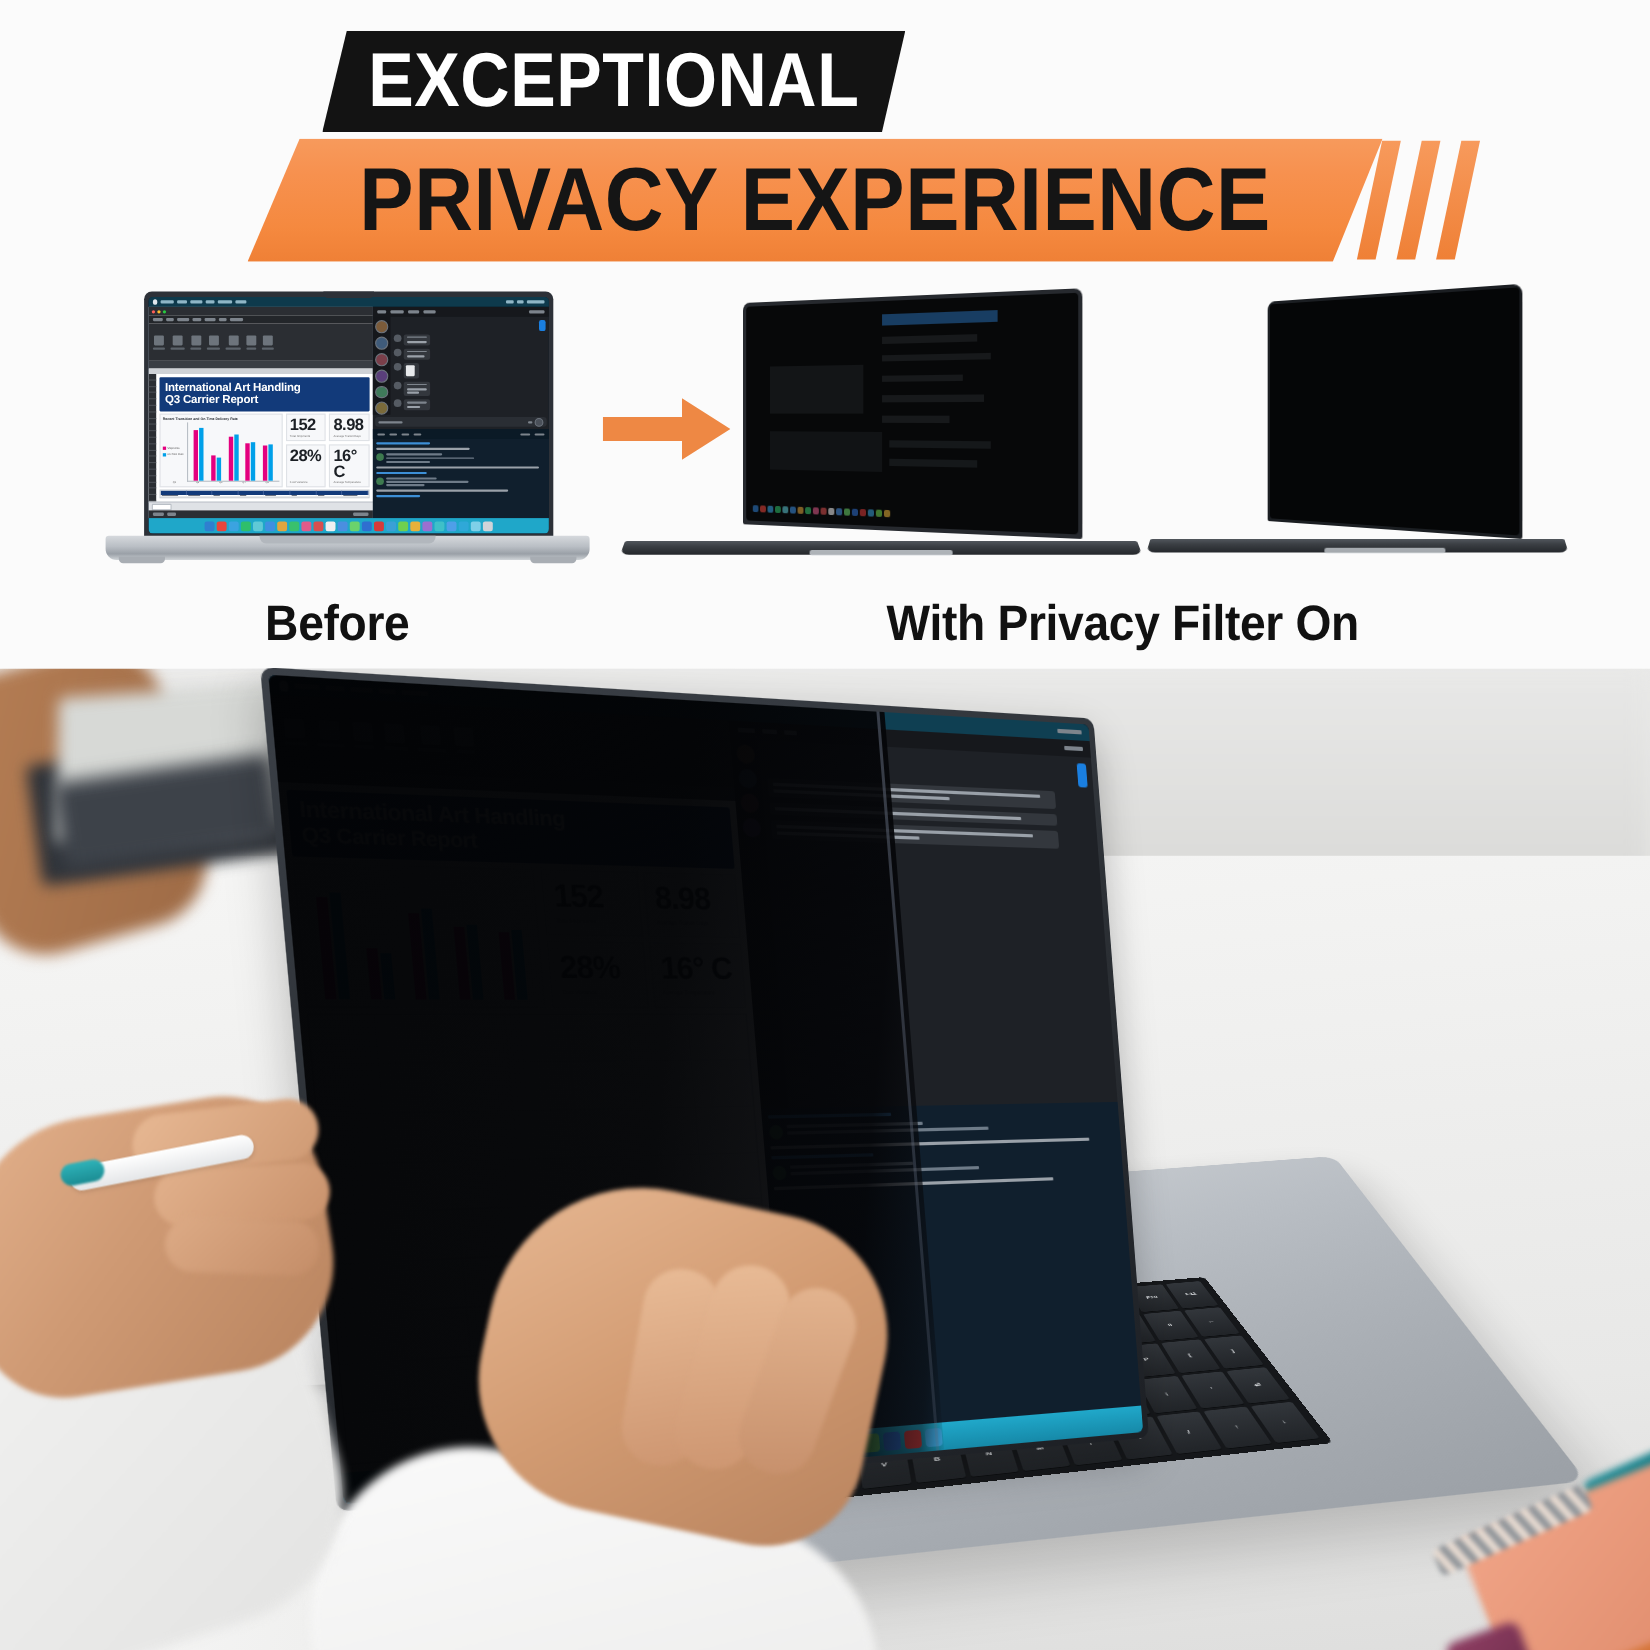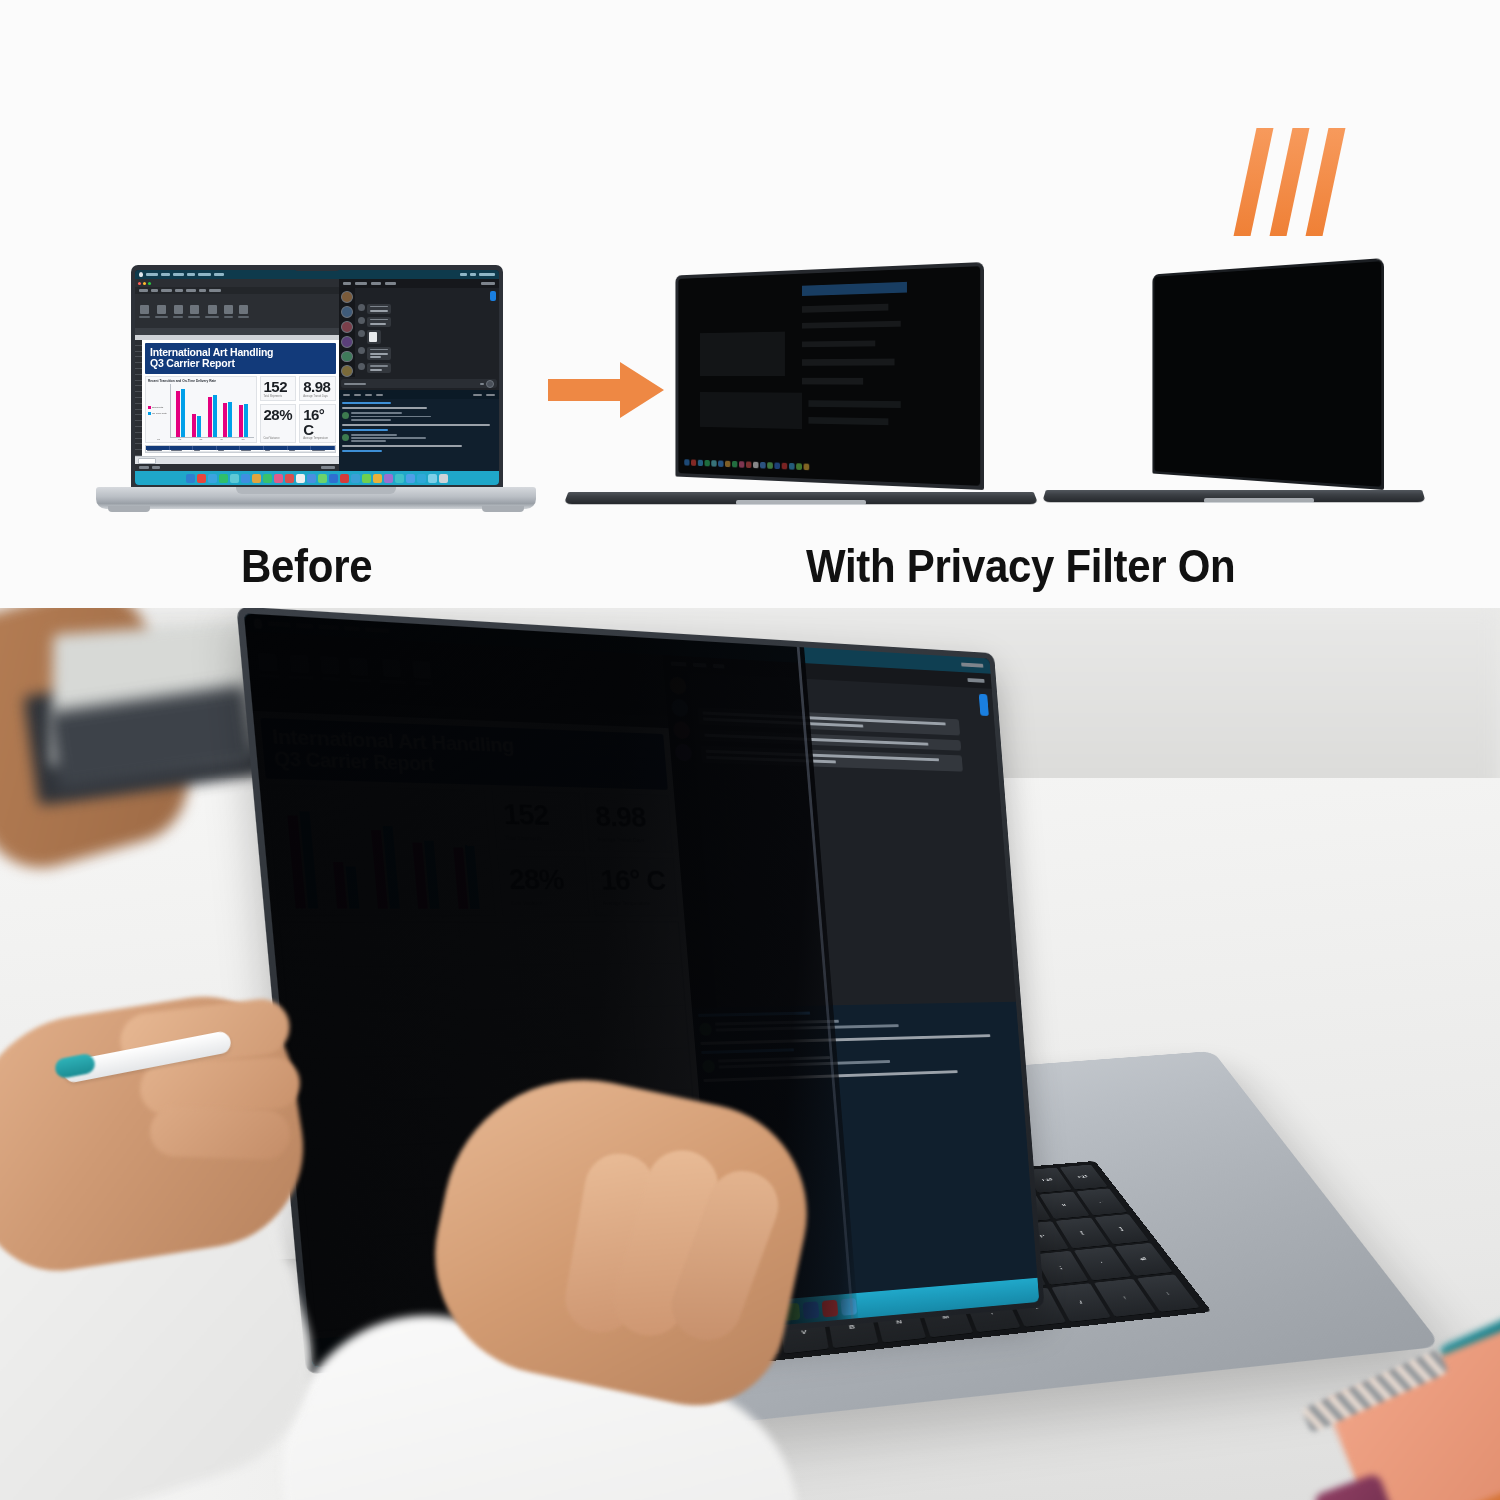--- a/index.html
+++ b/index.html
@@ -330,20 +330,26 @@
     background:linear-gradient(150deg,#8f3e63,#73304f);border-radius:10px;
     transform:rotate(-20deg);filter:blur(3.8px);}
 </style>
 </head>
 <body>
 
 <div id="page">
 
   <div id="top-panel">
 
+    <div id="banner-black">
+      <div class="txt">EXCEPTIONAL</div>
+    </div>
+    <div id="banner-orange">
+      <div class="txt">PRIVACY EXPERIENCE</div>
+    </div>
     <div class="slash" id="slash-1"></div>
     <div class="slash" id="slash-2"></div>
     <div class="slash" id="slash-3"></div>
 
     <div id="laptop-before">
       <div id="lb-lid">
         <div id="lb-notch"></div>
         <div id="lb-screen">
 
           <div class="mac-menubar">

